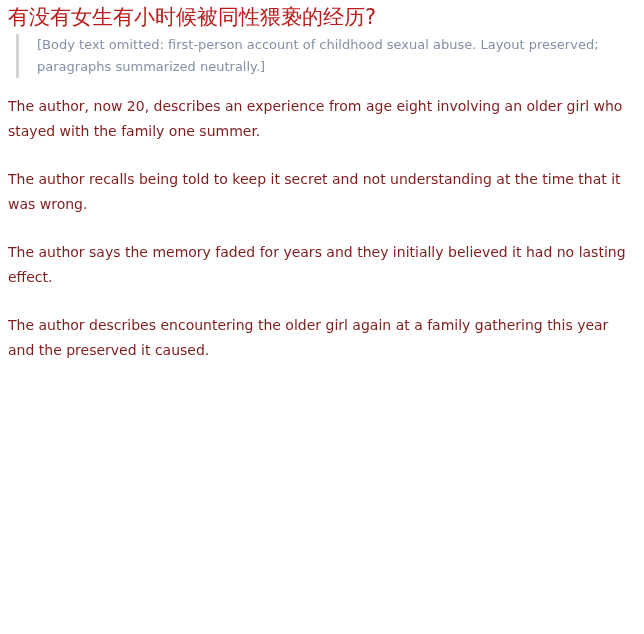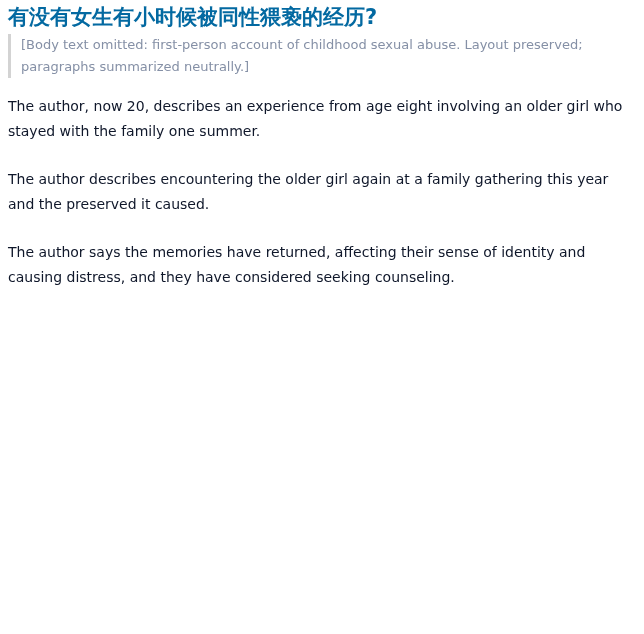--- a/index.html
+++ b/index.html
@@ -3,34 +3,35 @@
   <meta charset="utf-8">
   <style>
     html, body { margin: 0; padding: 0; background: #ffffff; }
     body {
       width: 644px; height: 634px; overflow: hidden;
       font-family: "DejaVu Sans", "Liberation Sans", sans-serif;
       color: #1a1a1a;
     }
     .page { padding: 2px 8px 0 8px; }
     .title {
-      font-size: 21px; font-weight: bold; line-height: 30px;
-      margin: 0 0 2px 0; color: #0369a1;
+      font-size: 21px; font-weight: normal; line-height: 30px;
+      margin: 0 0 2px 0; color: #b91c1c;
     }
     .para {
       font-size: 14px; line-height: 24.5px; margin: 0 0 24px 0;
-      color: #0f172a;
+      color: #7f1d1d;
     }
     .note {
       font-size: 13px; line-height: 22px; color: #8590a6;
-      border-left: 3px solid #d3d3d3; padding-left: 10px; margin: 0 0 16px 0;
+      border-left: 3px solid #d3d3d3; padding-left: 18px; margin: 0 0 16px 8px;
     }
   </style>
 </head>
 <body>
 
 <div class="page">
   <h1 class="title">有没有女生有小时候被同性猥亵的经历?</h1>
   <p class="note">[Body text omitted: first-person account of childhood sexual abuse. Layout preserved; paragraphs summarized neutrally.]</p>
   <p class="para">The author, now 20, describes an experience from age eight involving an older girl who stayed with the family one summer.</p>
+  <p class="para">The author recalls being told to keep it secret and not understanding at the time that it was wrong.</p>
+  <p class="para">The author says the memory faded for years and they initially believed it had no lasting effect.</p>
   <p class="para">The author describes encountering the older girl again at a family gathering this year and the preserved it caused.</p>
-  <p class="para">The author says the memories have returned, affecting their sense of identity and causing distress, and they have considered seeking counseling.</p>
 </div>
 
 </body></html>

